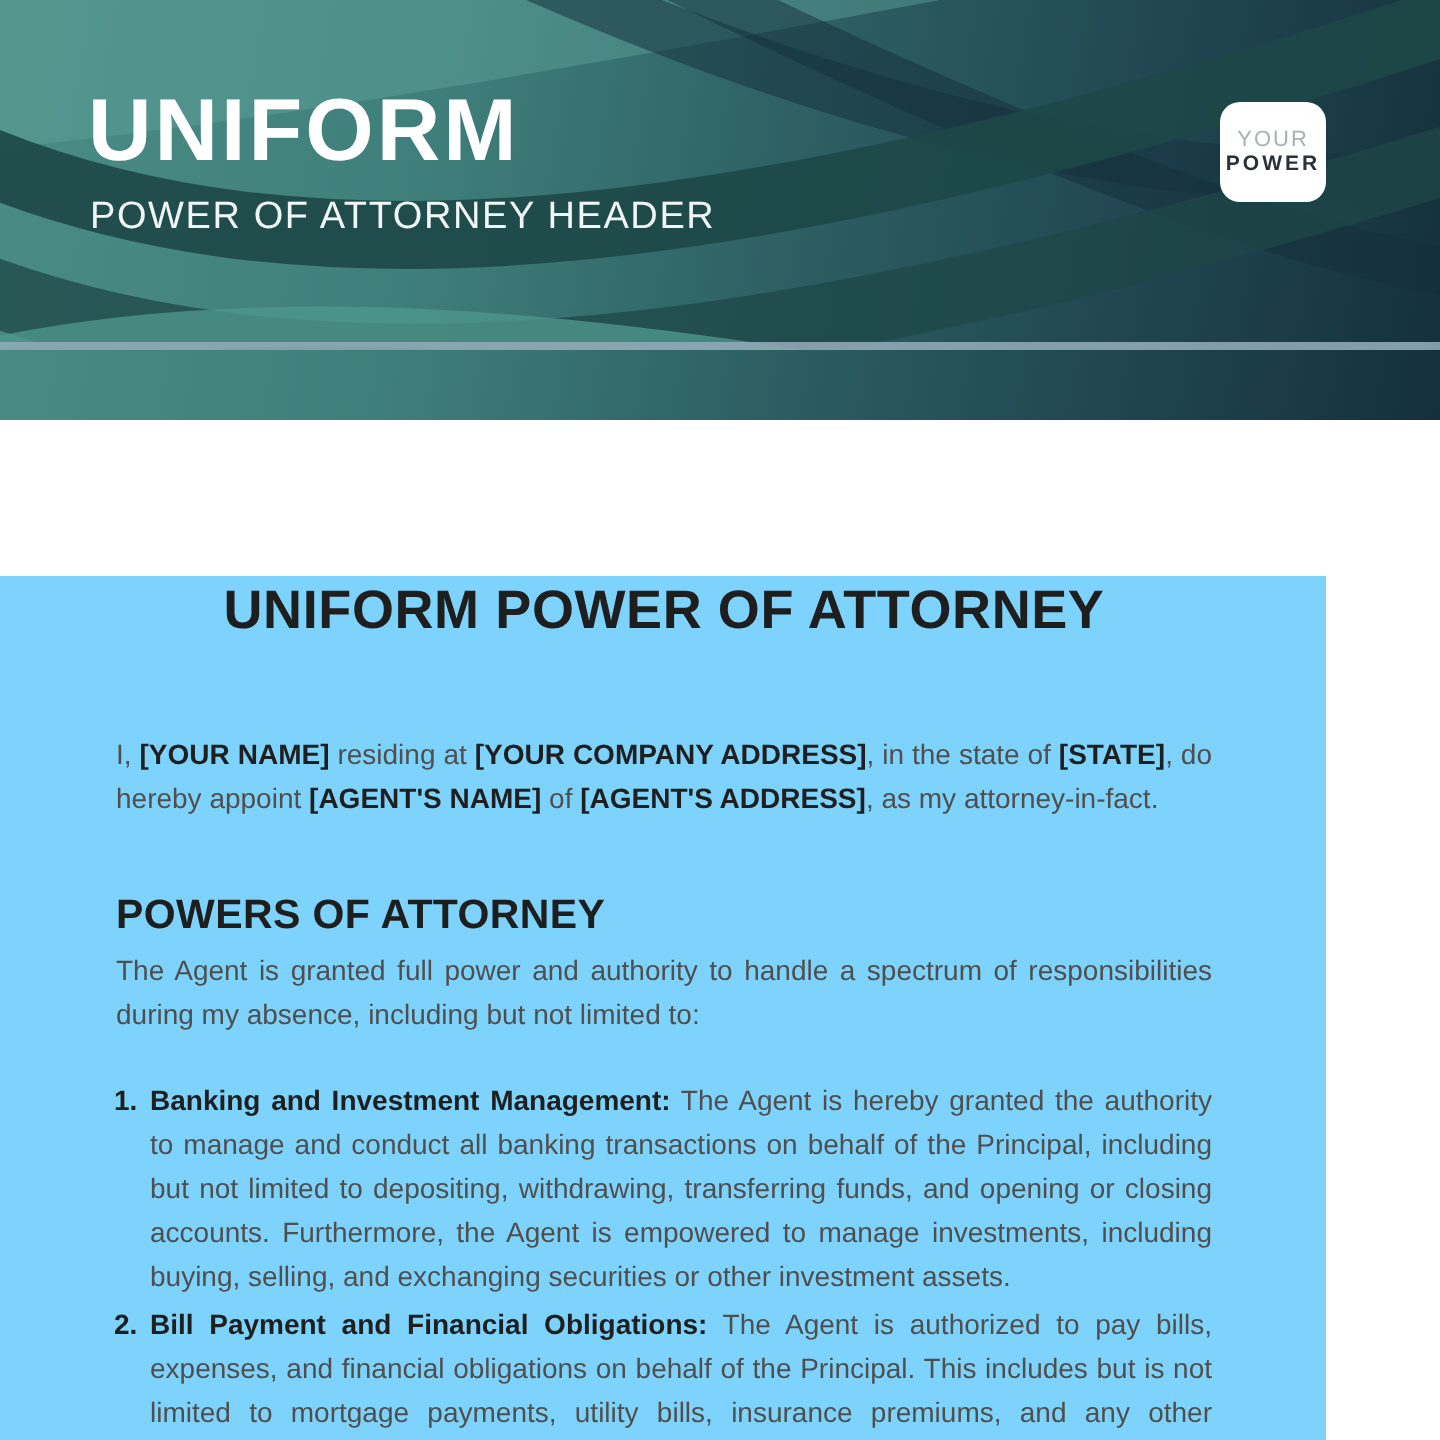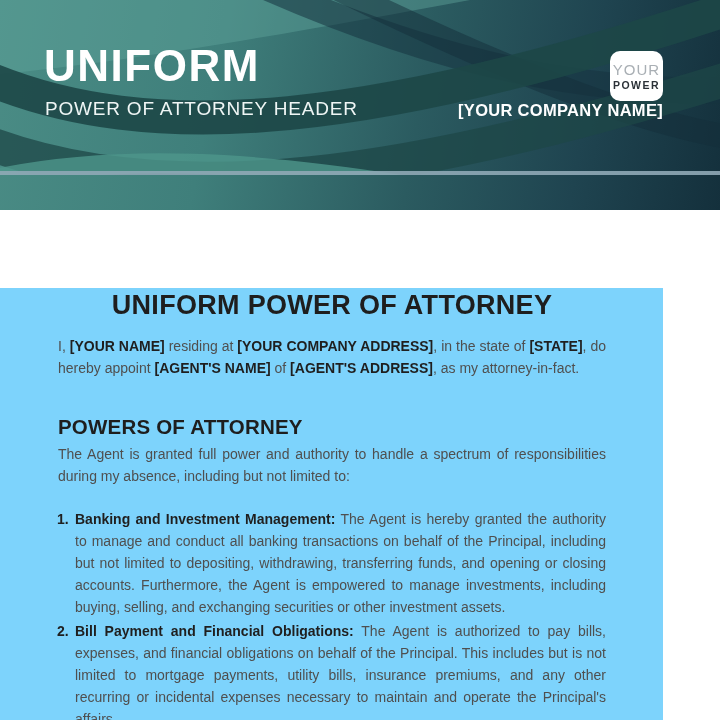--- a/index.html
+++ b/index.html
@@ -10,31 +10,31 @@
   .banner { position:relative; width:720px; height:210px; overflow:hidden;
             background:linear-gradient(100deg,#4A8C85 0%,#3F7F7B 30%,#2B5B60 58%,#1F4450 80%,#14303C 100%); }
   .banner svg { position:absolute; inset:0; display:block; }
   .hdr-title { position:absolute; left:44px; top:44px; color:#ffffff;
                font-size:44px; font-weight:bold; letter-spacing:1.5px; line-height:1; }
   .hdr-sub   { position:absolute; left:45px; top:98px; color:#EFF6F5;
                font-size:19px; letter-spacing:0.8px; }
   .logo-box  { position:absolute; right:57px; top:51px; width:53px; height:50px;
                background:#ffffff; border-radius:10px; display:flex; flex-direction:column;
                align-items:center; justify-content:center; line-height:1.15; }
-  .logo-your { font-size:15px; color:#A9AFB4; letter-spacing:1px; }
+  .logo-your { font-size:11px; color:#A9AFB4; letter-spacing:1px; }
   .logo-logo { font-size:10.5px; color:#2B3137; font-weight:bold; letter-spacing:1.5px; }
   .company   { position:absolute; right:57px; top:101px; color:#ffffff;
                font-size:16.5px; font-weight:bold; letter-spacing:0.3px; }
 
   
   .page { width:663px; padding:0 57px 0 58px; background:#7dd3fc; }
   .doc-title { margin-top:78px; text-align:center; font-size:27px; font-weight:bold;
                color:#1E1E1E; letter-spacing:0.3px; line-height:34px; }
   .para { font-size:14px; line-height:22px; color:#4F4F4F; text-align:justify; }
-  .intro { margin-top:13px; }
+  .intro { margin-top:44px; }
   .bold, .para .bold { font-weight:bold; color:#1F1F1F; }
   .h2 { margin-top:36px; font-size:20.5px; font-weight:bold; color:#1E1E1E;
         letter-spacing:0.2px; line-height:24px; }
   .lead { margin-top:4px; }
   .olist { margin-top:21px; }
   .li { position:relative; padding-left:17px; margin-bottom:2px;
         font-size:14px; line-height:22px; color:#4F4F4F; text-align:justify; }
   .li .num { position:absolute; left:-1px; top:0; font-weight:bold; color:#1F1F1F; }
 </style>
 </head>
@@ -51,21 +51,20 @@
     <rect x="0" y="171" width="720" height="4" style="fill:var(--bottom-line,#8FA9B6)" opacity="0.9"></rect>
   </svg>
 
   <div class="hdr-title">UNIFORM</div>
   <div class="hdr-sub">POWER OF ATTORNEY HEADER</div>
 
   <div class="logo-box">
     <span class="logo-your">YOUR</span>
     <span class="logo-logo">POWER</span>
   </div>
-  <div class="company">[YOUR COMPANY NAME]</div>
 </div>
 
 <div class="page">
   <div class="doc-title">UNIFORM POWER OF ATTORNEY</div>
 
   <p class="para intro"><span>I, </span><span class="bold">[YOUR NAME]</span><span> residing at </span><span class="bold">[YOUR COMPANY ADDRESS]</span><span>, in the state of </span><span class="bold">[STATE]</span><span>, do hereby appoint </span><span class="bold">[AGENT'S NAME]</span><span> of </span><span class="bold">[AGENT'S ADDRESS]</span><span>, as my attorney-in-fact.</span></p>
 
   <div class="h2">POWERS OF ATTORNEY</div>
 
   <p class="para lead">The Agent is granted full power and authority to handle a spectrum of responsibilities during my absence, including but not limited to:</p>

